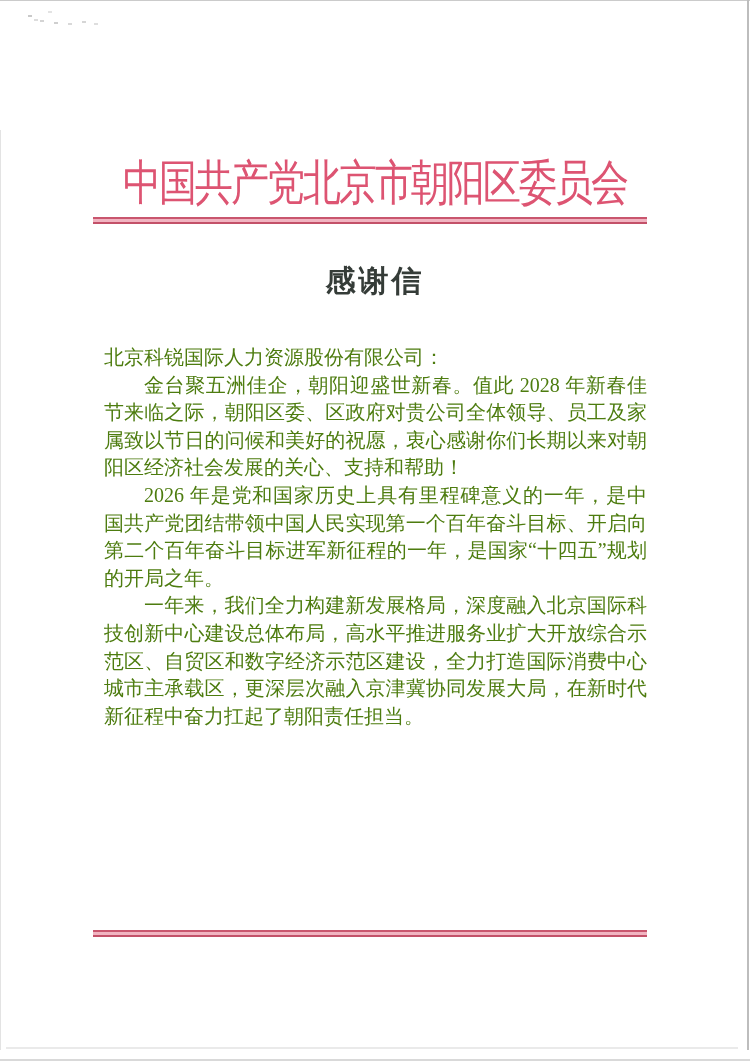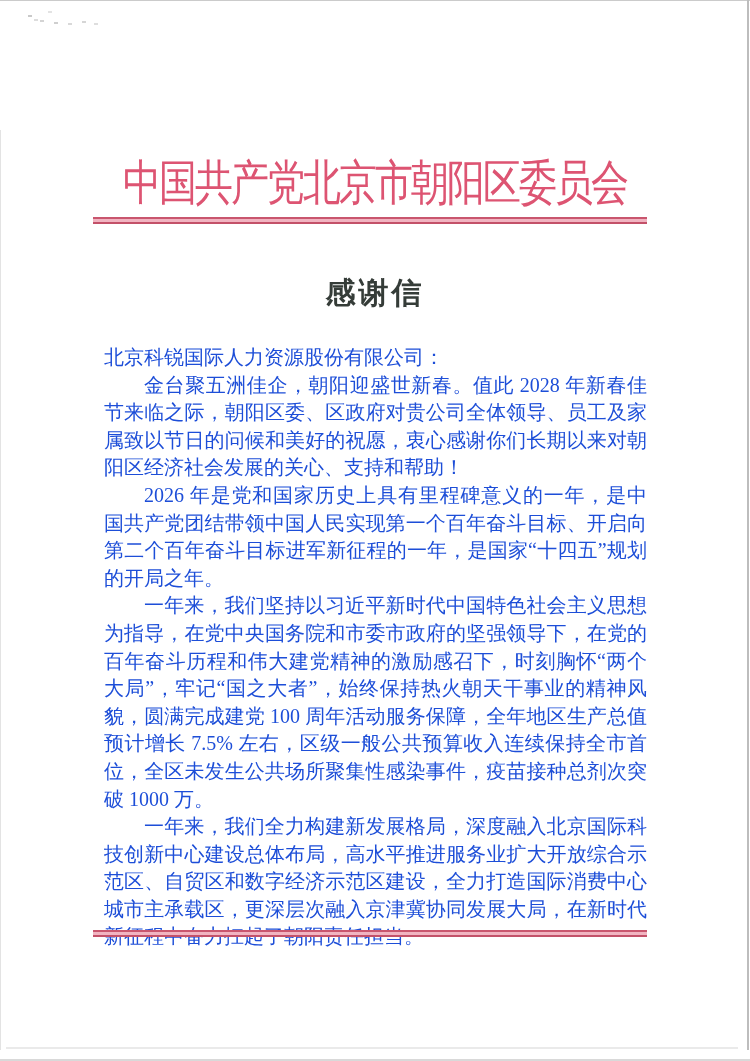--- a/index.html
+++ b/index.html
@@ -64,34 +64,34 @@
     background: linear-gradient(to bottom,
       #c9566e 0px, #c9566e 2px,
       #f1b4c1 2px, #f1b4c1 5px,
       #c35169 5px, #c35169 7px);
   }
   .rule-header { top: 217px; }
   .rule-footer { top: 930px; }
 
   
   .letter-title {
-    position: absolute; top: 273px; left: 0; width: 750px;
+    position: absolute; top: 261px; left: 0; width: 750px;
     text-align: center;
     font-size: 30px;
     font-weight: bold;
     letter-spacing: 3px;
     color: #353c38;
   }
 
   
   .body-text {
     position: absolute; top: 344px; left: 104px; width: 543px;
     font-size: 20px;
     line-height: 27.6px;
-    color: #1d4ed8;
+    color: #4d7c0f;
     text-align: justify;
   }
   .body-text p {
     margin: 0;
     text-indent: 2em;
   }
   .body-text p.salutation {
     text-indent: 0;
   }
 </style>
@@ -110,19 +110,18 @@
   <div class="issuer-title">中国共产党北京市朝阳区委员会</div>
 
   <div class="rule rule-header"></div>
 
   <div class="letter-title">感谢信</div>
 
   <div class="body-text">
     <p class="salutation">北京科锐国际人力资源股份有限公司：</p>
     <p>金台聚五洲佳企，朝阳迎盛世新春。值此 2028 年新春佳节来临之际，朝阳区委、区政府对贵公司全体领导、员工及家属致以节日的问候和美好的祝愿，衷心感谢你们长期以来对朝阳区经济社会发展的关心、支持和帮助！</p>
     <p>2026 年是党和国家历史上具有里程碑意义的一年，是中国共产党团结带领中国人民实现第一个百年奋斗目标、开启向第二个百年奋斗目标进军新征程的一年，是国家“十四五”规划的开局之年。</p>
-    <p>一年来，我们坚持以习近平新时代中国特色社会主义思想为指导，在党中央国务院和市委市政府的坚强领导下，在党的百年奋斗历程和伟大建党精神的激励感召下，时刻胸怀“两个大局”，牢记“国之大者”，始终保持热火朝天干事业的精神风貌，圆满完成建党 100 周年活动服务保障，全年地区生产总值预计增长 7.5% 左右，区级一般公共预算收入连续保持全市首位，全区未发生公共场所聚集性感染事件，疫苗接种总剂次突破 1000 万。</p>
     <p>一年来，我们全力构建新发展格局，深度融入北京国际科技创新中心建设总体布局，高水平推进服务业扩大开放综合示范区、自贸区和数字经济示范区建设，全力打造国际消费中心城市主承载区，更深层次融入京津冀协同发展大局，在新时代新征程中奋力扛起了朝阳责任担当。</p>
   </div>
 
   <div class="rule rule-footer"></div>
 
 </div>
 
 </body></html>

